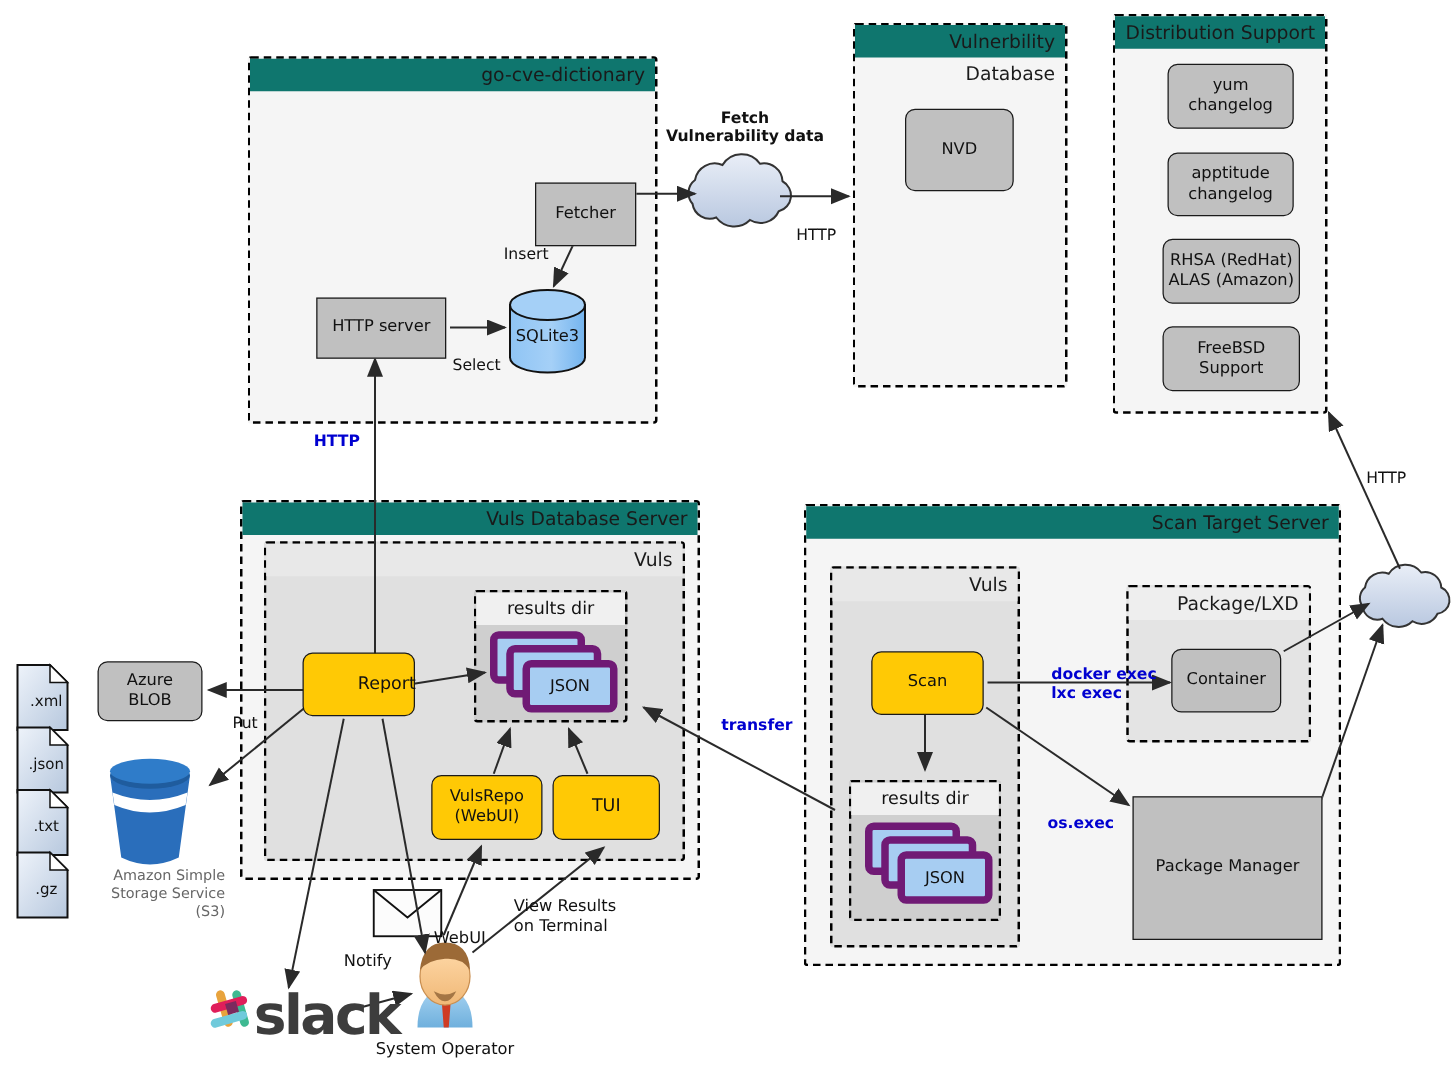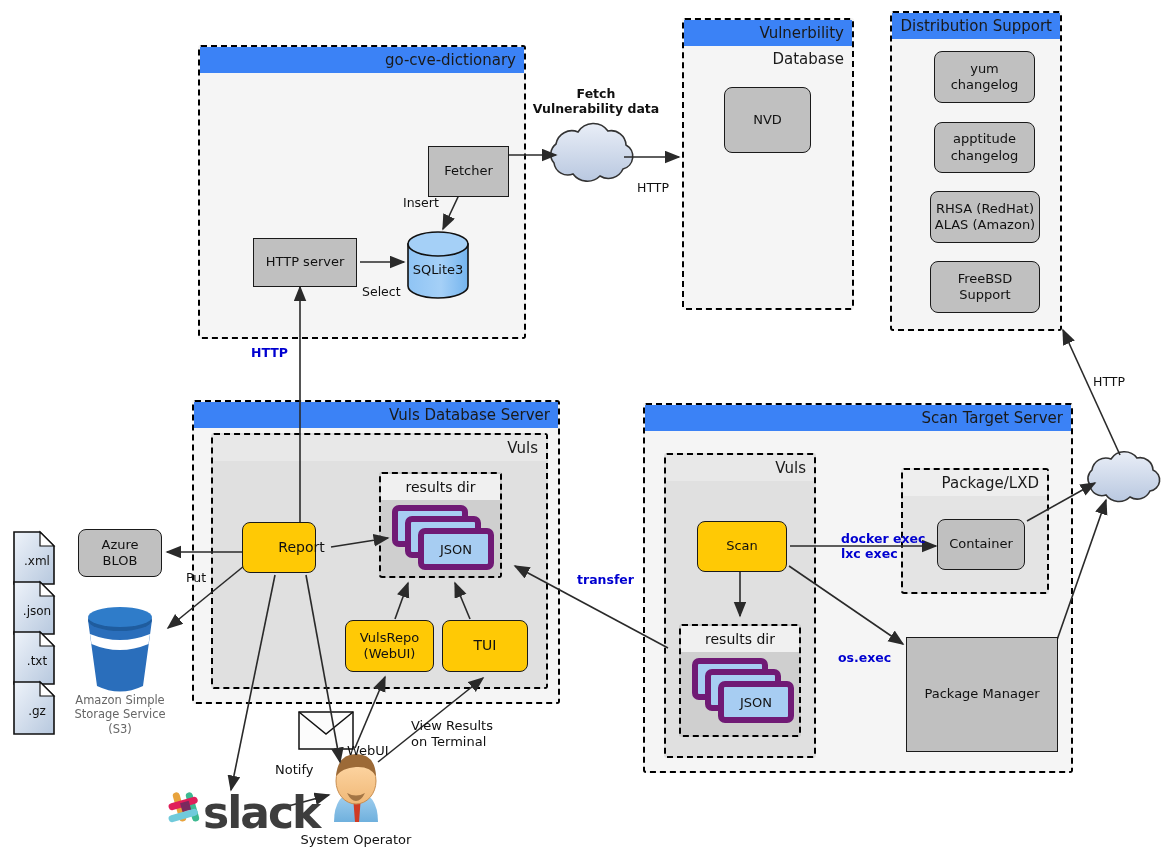--- a/index.html
+++ b/index.html
@@ -17,21 +17,21 @@
     position:absolute;
     border:2px dashed #000;
     background:#f5f5f5;
     border-radius:3px;
   }
   .lane > .lane-title {
     position:absolute; top:0; left:0; right:0;
     height:26px; line-height:26px;
     text-align:right; padding-right:8px;
     font-size:15px; color:#1a1a1a;
-    background:#3b82f6;
+    background:#0f766e;
   }
   .lane.grey { background:#e0e0e0; }
   .lane.grey > .lane-title { background:#e8e8e8; }
   .lane.dgrey { background:#cfcfcf; }
   .lane.dgrey > .lane-title { background:#f0f0f0; color:#111; }
   .lane.light { background:#e4e4e4; }
   .lane.light > .lane-title { background:#eeeeee; }
 
   
   .box {
@@ -84,21 +84,21 @@
   .lbl-txt.b { font-weight:bold; }
   .lbl-txt.blue { color:#0000d0; font-weight:bold; font-size:12.5px; }
   .lbl-txt.c { text-align:center; }
   .lbl-txt.f13 { font-size:13px; }
 
   
   #wires { position:absolute; left:0; top:0; width:1162px; height:866px; pointer-events:none; }
   #artwork { position:absolute; left:0; top:0; width:1162px; height:866px; pointer-events:none; }
 
   .s3cap {
-    position:absolute; text-align:center; font-size:11.5px;
+    position:absolute; text-align:right; font-size:11.5px;
     color:#666; line-height:1.25; white-space:pre-line;
   }
   .opcap {
     position:absolute; text-align:center; font-size:13px; color:#111;
   }
 </style>
 </head>
 <body>
 
 <div id="stage">
@@ -285,21 +285,21 @@
   <div class="box rounded" style="left:724px; top:87px; width:87px; height:66px;">NVD</div>
 
   <div class="box rounded" style="left:934px; top:51px; width:101px; height:52px;">yum
 changelog</div>
   <div class="box rounded" style="left:934px; top:122px; width:101px; height:51px;">apptitude
 changelog</div>
   <div class="box rounded" style="left:930px; top:191px; width:110px; height:52px;">RHSA (RedHat)
 ALAS (Amazon)</div>
   <div class="box rounded" style="left:930px; top:261px; width:110px; height:52px;">FreeBSD Support</div>
 
-  <div class="box yellow f14" style="left:242px; top:522px; width:74px; height:51px;padding-left:45px;">Report</div>
+  <div class="box yellow f14" style="left:242px; top:522px; width:90px; height:51px;padding-left:45px;">Report</div>
 
   <div class="stack" style="left:392px; top:505px; width:106px; height:68px;">
     <div class="card" style="left:0; top:0; width:76px; height:42px;"></div>
     <div class="card" style="left:13px; top:11px; width:76px; height:42px;"></div>
     <div class="card front" style="left:26px; top:23px; width:76px; height:42px;">JSON</div>
   </div>
 
   <div class="box yellow" style="left:345px; top:620px; width:89px; height:52px;">VulsRepo
 (WebUI)</div>
   <div class="box yellow f14" style="left:442px; top:620px; width:86px; height:52px;">TUI</div>

